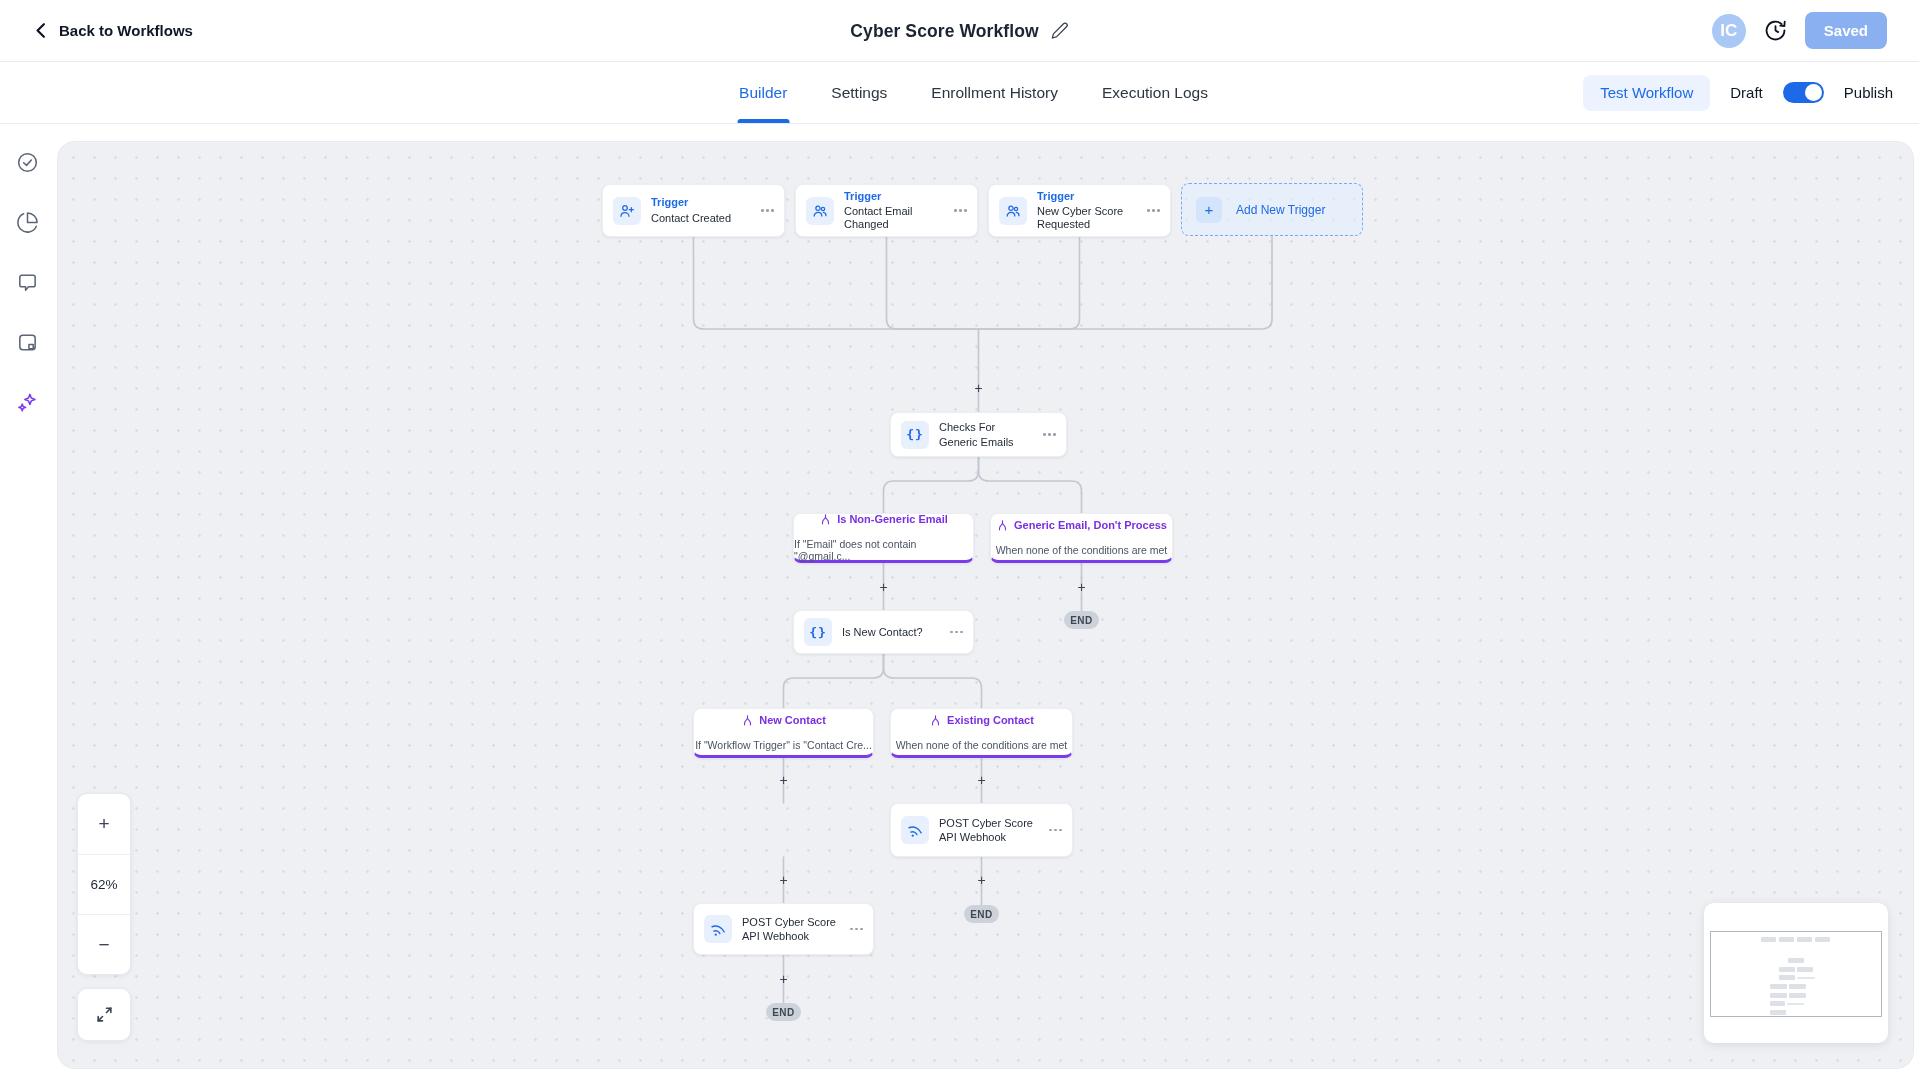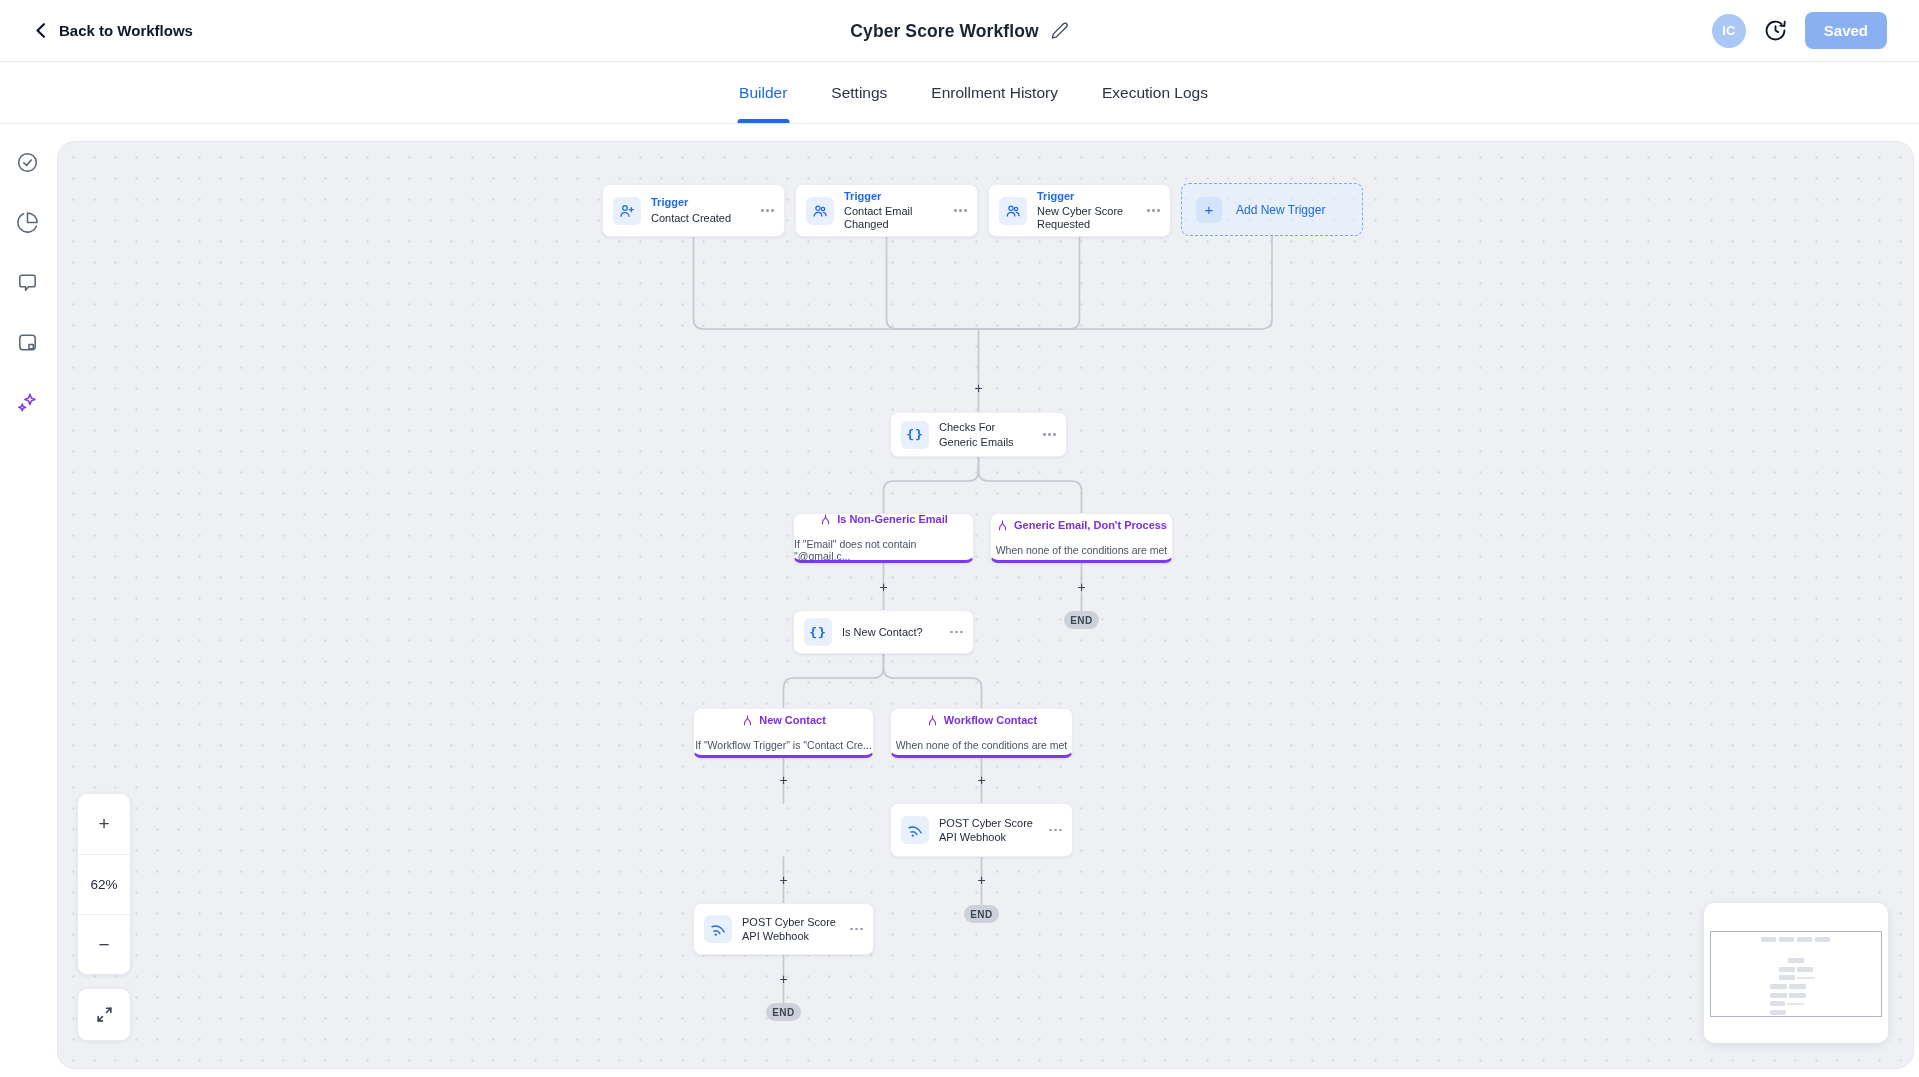--- a/index.html
+++ b/index.html
@@ -9,21 +9,21 @@
   
   .header { position:absolute; left:0; top:0; right:0; height:62px; background:#fff;
     border-bottom:1px solid #e8eaee; display:flex; align-items:center; padding:0 32px; z-index:30; }
   .back-group { display:flex; align-items:center; gap:8px; cursor:pointer; }
   .back-label { font-size:15px; font-weight:700; color:#101828; }
   .page-title-wrap { position:absolute; left:50%; top:50%; transform:translate(-50%,-50%);
     display:flex; align-items:center; gap:12px; }
   .page-title { font-size:17.5px; font-weight:600; color:#1b2433; letter-spacing:.1px; }
   .header-right { margin-left:auto; display:flex; align-items:center; gap:18px; }
   .avatar { width:34px; height:34px; border-radius:50%; background:#a9c8f6; color:#fff;
-    display:flex; align-items:center; justify-content:center; font-size:13px; font-weight:600; }
+    display:flex; align-items:center; justify-content:center; font-size:17px; font-weight:600; }
   .saved-btn { background:#8ab0f1; color:#fff; border:none; border-radius:8px; height:37px;
     padding:0 19px; font-size:15px; font-weight:600; font-family:inherit; cursor:default; }
 
   
   .tabbar { position:absolute; left:0; top:62px; right:0; height:62px; background:#fff;
     border-bottom:1px solid #e9ebef; z-index:25; }
   .tabs { position:absolute; left:calc(50% + 14px); transform:translateX(-50%); top:0; bottom:0;
     display:flex; gap:44px; align-items:stretch;justify-content:space-between; }
   .tab { position:relative; display:flex; align-items:center; font-size:15.5px; color:#2c3543;
     cursor:pointer; white-space:nowrap; }
@@ -140,20 +140,28 @@
     <button class="saved-btn">Saved</button>
   </div>
 </div>
 
 <div class="tabbar">
   <div class="tabs">
     <div class="tab active">Builder</div>
     <div class="tab">Settings</div>
     <div class="tab">Enrollment History</div>
     <div class="tab">Execution Logs</div>
+  </div>
+  <div class="tabbar-right">
+    <button class="test-workflow-btn">Test Workflow</button>
+    <span class="draft-label">Draft</span>
+    <div class="toggle">
+        <div class="knob"></div>
+      </div>
+    <span class="publish-label">Publish</span>
   </div>
 </div>
 
 <div class="body-area">
 
   <div class="side-rail">
     <span class="rail-icon">
       <svg viewBox="0 0 24 24" fill="none" stroke="currentColor" stroke-width="1.6" stroke-linecap="round" stroke-linejoin="round">
           <circle cx="12" cy="12" r="9.2"></circle>
           <polyline points="8 12.2 11 15 16 9.4"></polyline>
@@ -330,21 +338,21 @@
       </div>
       <div class="branch-sub">If "Workflow Trigger" is "Contact Cre...</div>
     </div>
 
     <div class="branch" style="left:833px;top:567px;width:183px;height:50px;">
       <div class="branch-title">
         <svg viewBox="0 0 24 24" fill="none" stroke="#7a2fe2" stroke-width="2" stroke-linecap="round" stroke-linejoin="round">
             <path d="M12 3.5v3.5c0 4.5-5.5 4.5-5.5 10.5v2.5"></path>
             <path d="M12 7c0 4.5 5.5 4.5 5.5 10.5v2.5"></path>
           </svg>
-        <span>Workflow Contact</span>
+        <span>Existing Contact</span>
       </div>
       <div class="branch-sub">When none of the conditions are met</div>
     </div>
 
 
     <div class="node" style="left:833px;top:662px;width:183px;height:54px;">
       <div class="icon-box blue">
         <svg viewBox="0 0 24 24" style="transform:rotate(-22deg)" fill="none" stroke="#1d6ae8" stroke-width="2.1" stroke-linecap="round">
             <path d="M5 12.5a7 7 0 0 1 7 7"></path>
             <path d="M5 5.5a14 14 0 0 1 14 14"></path>

